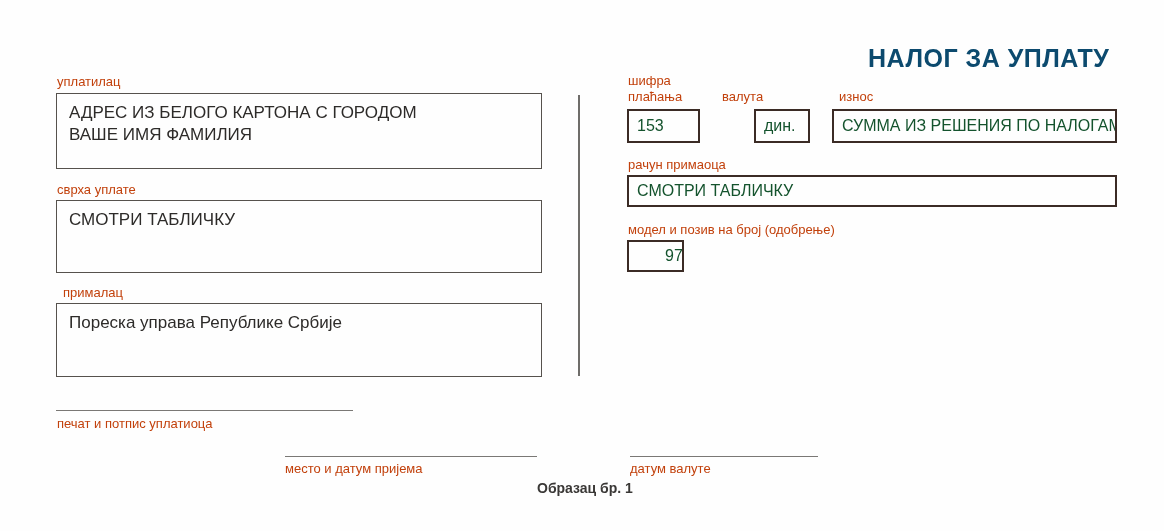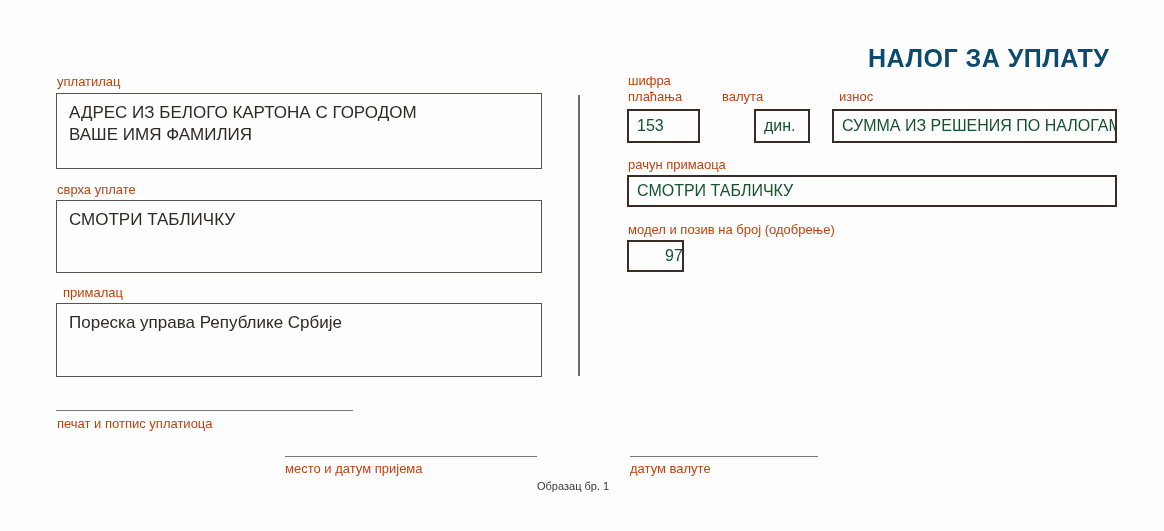--- a/index.html
+++ b/index.html
@@ -62,23 +62,24 @@
     width: 1.5px;
     background: #6f6d6a;
   }
 
   .sig-line {
     border-top: 1.5px solid #7a7875;
     height: 0;
   }
 
   .form-number {
-    font-size: 11px;
+    font-size: 14px;
     color: #3a3836;
     white-space: nowrap;
+    font-weight: bold;
   }
   .value-text { white-space: nowrap; }
 </style>
 </head>
 <body>
 
 <div class="page">
 
   <div class="abs form-title" style="left:868px; top:44px;">НАЛОГ ЗА УПЛАТУ</div>
 

